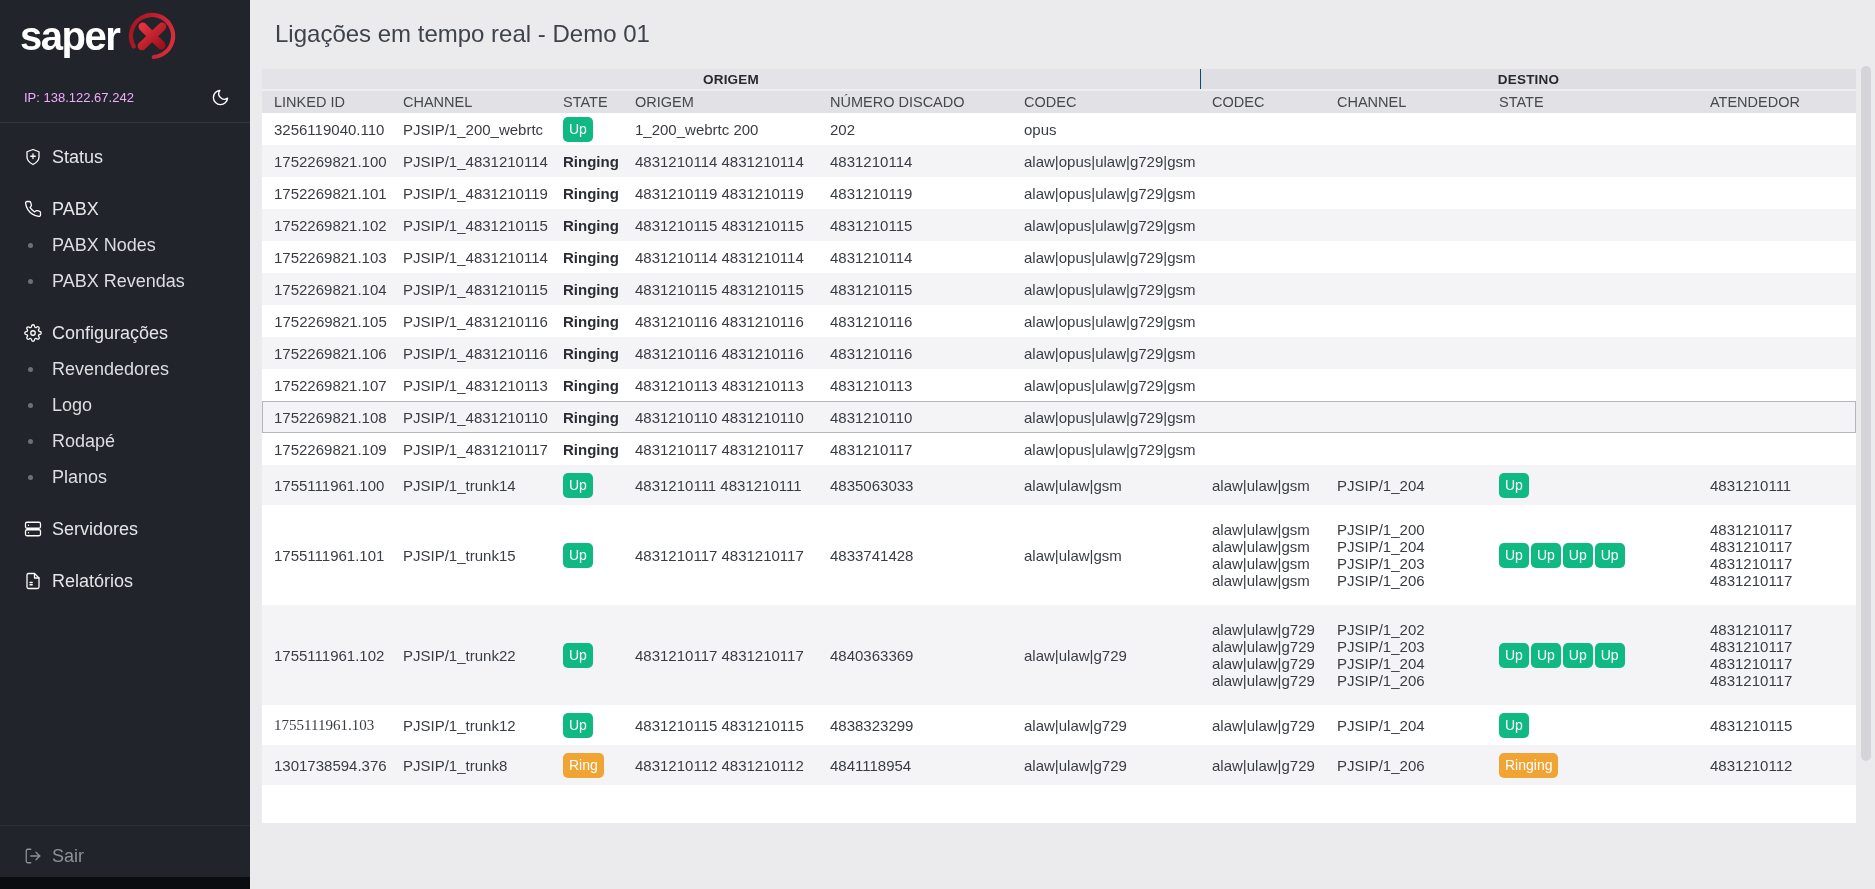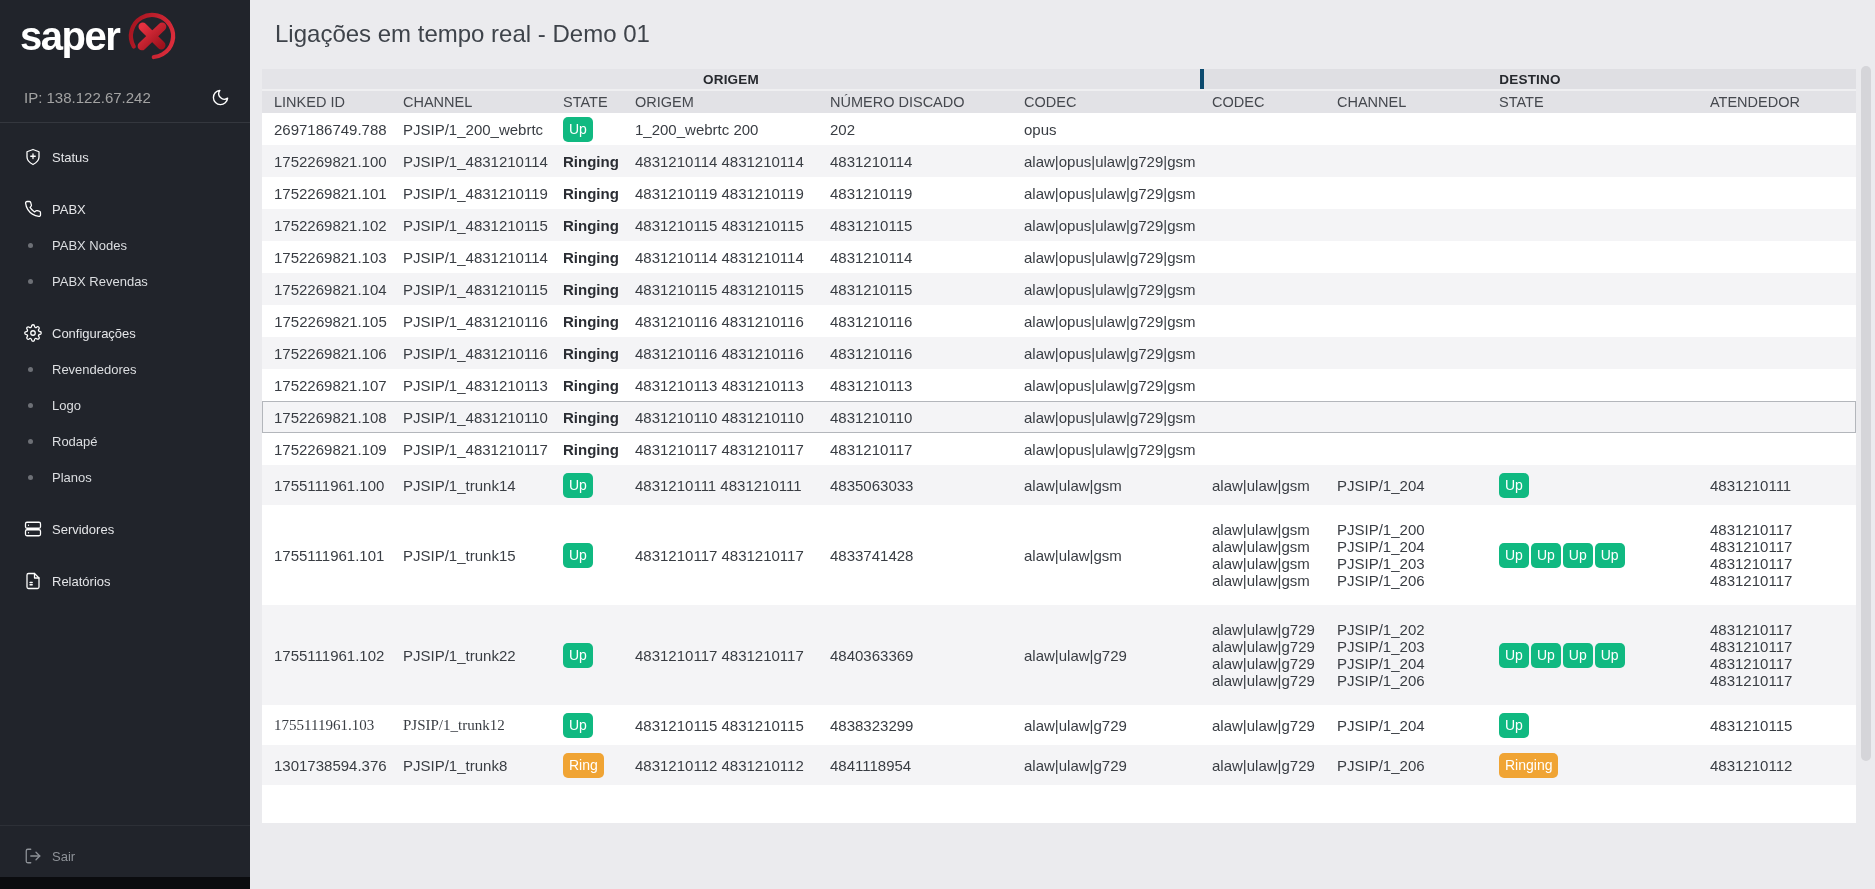--- a/index.html
+++ b/index.html
@@ -7,41 +7,41 @@
     width:1875px;height:889px;position:relative;overflow:hidden;
     background:#ebebee;font-family:"Liberation Sans",sans-serif;
     -webkit-font-smoothing:antialiased;
   }
   
   .sidebar{position:absolute;left:0;top:0;width:250px;height:889px;background:#21242b;}
   .logo-row{position:absolute;top:8px;left:20px;display:flex;align-items:center;height:56px;}
   .brand-text{font-size:40px;font-weight:800;color:#ffffff;letter-spacing:-1.5px;line-height:56px;}
   .brand-x{margin-left:6px;display:flex;align-items:center;}
   .ip-row{position:absolute;top:88px;left:24px;width:206px;display:flex;justify-content:space-between;align-items:center;}
-  .ip-text{font-size:15px;color:#a3a3a3;}
+  .ip-text{font-size:13px;color:#f0abfc;}
   .moon-btn{cursor:pointer;display:flex;align-items:center;}
   .side-divider{position:absolute;top:122px;left:0;width:250px;height:1px;background:#34373e;}
   .nav{position:absolute;top:139px;left:0;width:250px;}
   .nav-gap{height:16px;}
   .nav-item{height:36px;display:flex;align-items:center;padding-left:24px;cursor:pointer;}
   .icon-box{width:28px;display:flex;align-items:center;flex:none;}
   .bullet{width:5px;height:5px;border-radius:50%;background:#6d7076;margin-left:4px;}
-  .nav-label{font-size:13px;color:#e4e5e8;}
+  .nav-label{font-size:18px;color:#e4e5e8;}
   .nav-item.sub .nav-label{color:#dcdee1;}
   .footer-divider{position:absolute;top:825px;left:0;width:250px;height:1px;background:#2d3037;}
   .sair-item{position:absolute;top:838px;left:0;width:250px;height:36px;display:flex;align-items:center;padding-left:24px;cursor:pointer;box-sizing:border-box;}
   .sair-item .nav-label{color:#8e9298;}
   .bottom-strip{position:absolute;bottom:0;left:0;width:250px;height:12px;background:#0b0c0f;}
   
   .main-title{position:absolute;left:275px;top:20px;font-size:24px;font-weight:500;color:#3e434a;}
   .table-wrap{position:absolute;left:262px;top:69px;width:1594px;height:754px;background:#ffffff;}
   .thead-group{display:flex;height:22px;border-bottom:2px solid #efeff1;box-sizing:border-box;}
   .group-cell{display:flex;align-items:center;justify-content:center;font-size:13.5px;font-weight:700;color:#26292e;letter-spacing:.2px;}
   .group-cell.g0{background:#e4e4e8;}
-  .group-cell.g1{background:#dfdfe3;border-left:4px solid #0c4a6e;box-sizing:border-box;}
+  .group-cell.g1{background:#dfdfe3;border-left:1px solid #0c4a6e;box-sizing:border-box;}
   .thead-cols{display:flex;height:22px;background:#e2e2e6;}
   .th{display:flex;align-items:center;padding-left:12px;box-sizing:border-box;flex:none;
       font-size:14.5px;font-weight:500;color:#45484e;white-space:nowrap;overflow:hidden;}
   .row{display:flex;min-height:32px;align-items:center;background:#ffffff;}
   .row.alt{background:#f4f4f6;}
   .row.hl{box-shadow:inset 0 0 0 1px #b3b6bb;}
   .row.dest{min-height:40px;}
   .row.multi{padding:16px 0;}
   .td{padding-left:12px;padding-right:4px;box-sizing:border-box;flex:none;
       font-size:15px;color:#393d43;line-height:17px;white-space:nowrap;overflow:hidden;}
@@ -206,21 +206,21 @@
       <div class="th" style="width: 195px;">ORIGEM</div>
       <div class="th" style="width: 194px;">NÚMERO DISCADO</div>
       <div class="th" style="width: 188px;">CODEC</div>
       <div class="th" style="width: 125px;">CODEC</div>
       <div class="th" style="width: 162px;">CHANNEL</div>
       <div class="th" style="width: 211px;">STATE</div>
       <div class="th" style="width: 158px;">ATENDEDOR</div>
     </div>
   <div id="tbody">
       <div class="row">
-        <div class="td" style="width: 129px;">2697186749.788</div>
+        <div class="td" style="width: 129px;">3256119040.110</div>
         <div class="td" style="width: 160px;">PJSIP/1_200_webrtc</div>
         <div class="td" style="width: 72px;"><span class="badge up">Up</span></div>
         <div class="td" style="width: 195px;">1_200_webrtc 200</div>
         <div class="td" style="width: 194px;">202</div>
         <div class="td" style="width: 188px;">opus</div>
         <div class="td" style="width: 125px;"></div>
         <div class="td" style="width: 162px;"></div>
         <div class="td" style="width: 211px;"></div>
         <div class="td" style="width: 158px;"></div>
       </div>
@@ -429,21 +429,21 @@
         </div>
         <div class="td" style="width: 158px;">
           <div>4831210117</div>
           <div>4831210117</div>
           <div>4831210117</div>
           <div>4831210117</div>
         </div>
       </div>
       <div class="row dest">
         <div class="td" style="width: 129px; font-family: Liberation Serif, serif;">1755111961.103</div>
-        <div class="td" style="width: 160px; font-family: Liberation Serif, serif;">PJSIP/1_trunk12</div>
+        <div class="td" style="width: 160px;">PJSIP/1_trunk12</div>
         <div class="td" style="width: 72px;"><span class="badge up">Up</span></div>
         <div class="td" style="width: 195px;">4831210115 4831210115</div>
         <div class="td" style="width: 194px;">4838323299</div>
         <div class="td" style="width: 188px;">alaw|ulaw|g729</div>
         <div class="td" style="width: 125px;">
           <div>alaw|ulaw|g729</div>
         </div>
         <div class="td" style="width: 162px;">
           <div>PJSIP/1_204</div>
         </div>

